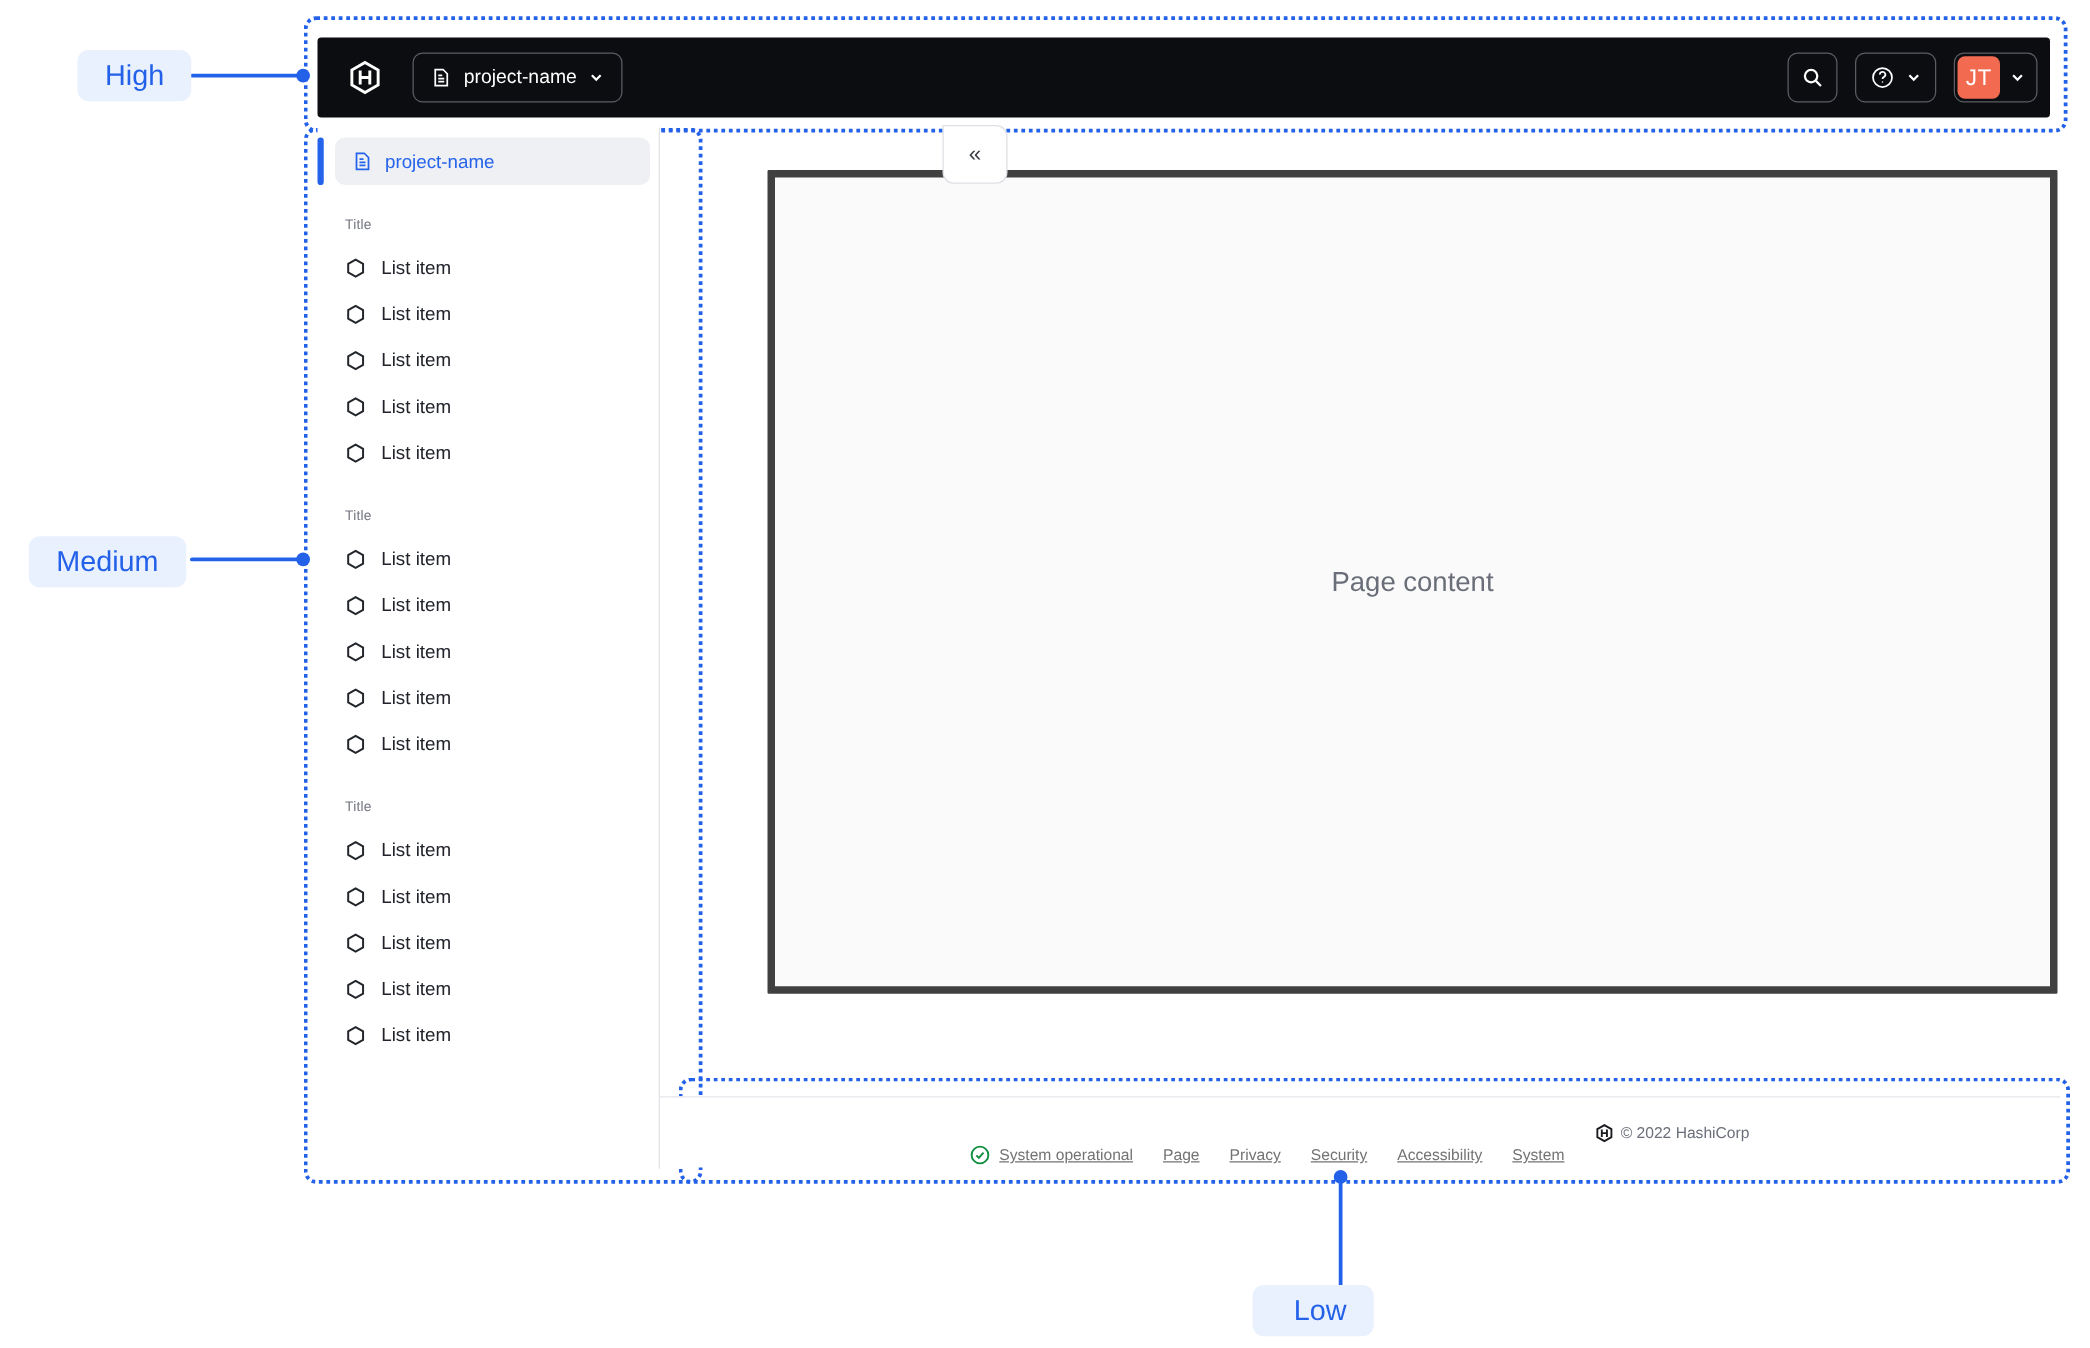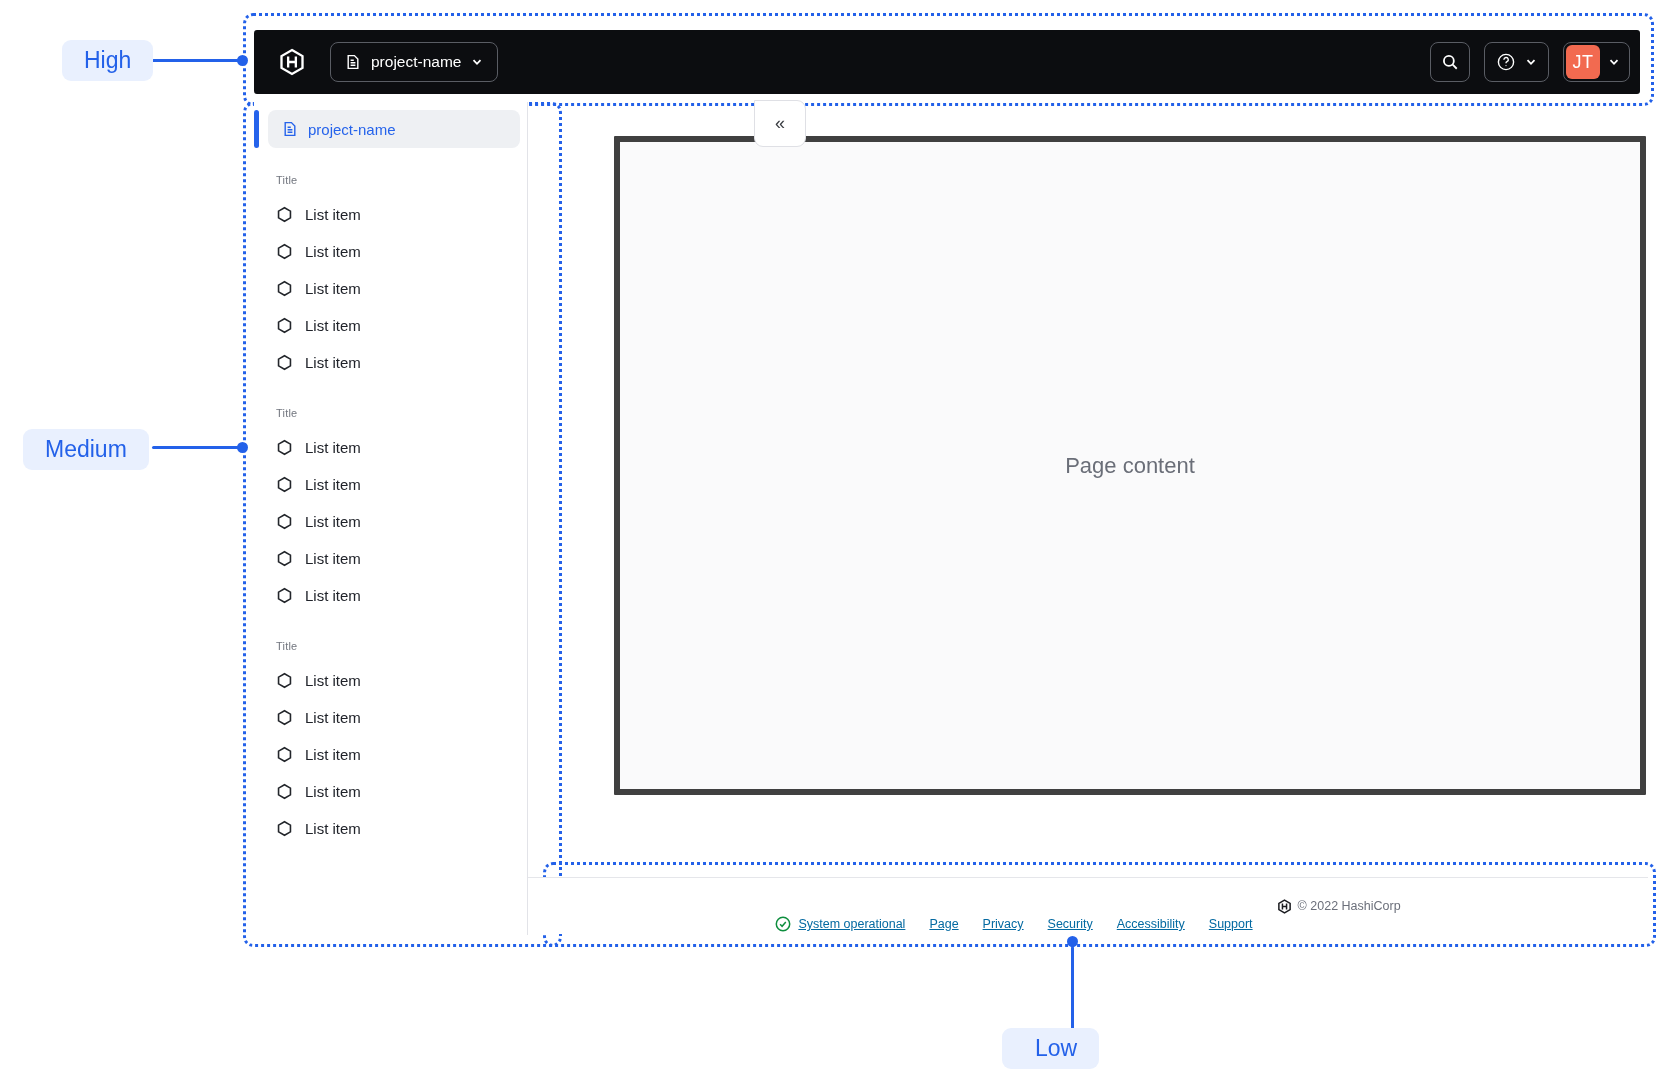--- a/index.html
+++ b/index.html
@@ -57,21 +57,21 @@
 
   
   .content{position:absolute;left:602px;top:136px;width:1032px;height:659px;background:#FAFAFB;
            border:6px solid #404040;border-radius:1px;box-sizing:border-box;
            display:flex;align-items:center;justify-content:center;margin-left:12px;}
   .content span{font-size:22px;color:#6A6E78;}
 
   
   .footer{position:absolute;left:528px;top:877px;width:1120px;height:56px;border-top:1px solid #E5E6EA;
           display:flex;align-items:center;justify-content:center;gap:24px;font-size:12.5px;background:#fff;}
-  .footer a{color:#0369a1;text-decoration:underline;cursor:pointer;margin-top:36px;}
+  .footer a{color:#737373;text-decoration:underline;cursor:pointer;margin-top:36px;}
   .status-link{display:flex;align-items:center;gap:7px;}
   .check-icon{width:16px;height:16px;flex:0 0 auto;}
   .copyright{display:flex;align-items:center;gap:6px;color:#6B6F7A;}
   .mini-logo{width:15px;height:15px;color:#1b1c20;}
 </style>
 </head>
 <body>
 
 <div class="canvas">
 
@@ -275,21 +275,21 @@
       <svg class="check-icon" viewBox="0 0 16 16" fill="none" stroke="#0E8E3E" stroke-width="1.5">
         <circle cx="8" cy="8" r="6.7"></circle>
           <path d="M5.1 8.3 l2 2 3.7-4.2"></path>
       </svg>
       <span>System operational</span>
     </a>
     <a>Page</a>
     <a>Privacy</a>
     <a>Security</a>
     <a>Accessibility</a>
-    <a>Support</a>
+    <a>System</a>
     <span class="copyright">
       <svg class="mini-logo" viewBox="0 0 24 24" fill="none" stroke="currentColor" stroke-width="2.4">
         <path d="M12 1.7 21 6.9 V17.1 L12 22.3 3 17.1 V6.9 Z"></path>
         <path d="M8.7 7.2 V16.8 M15.3 7.2 V16.8 M8.7 12 H15.3"></path>
       </svg>
       <span>© 2022 HashiCorp</span>
     </span>
   </footer>
 
 </div>

